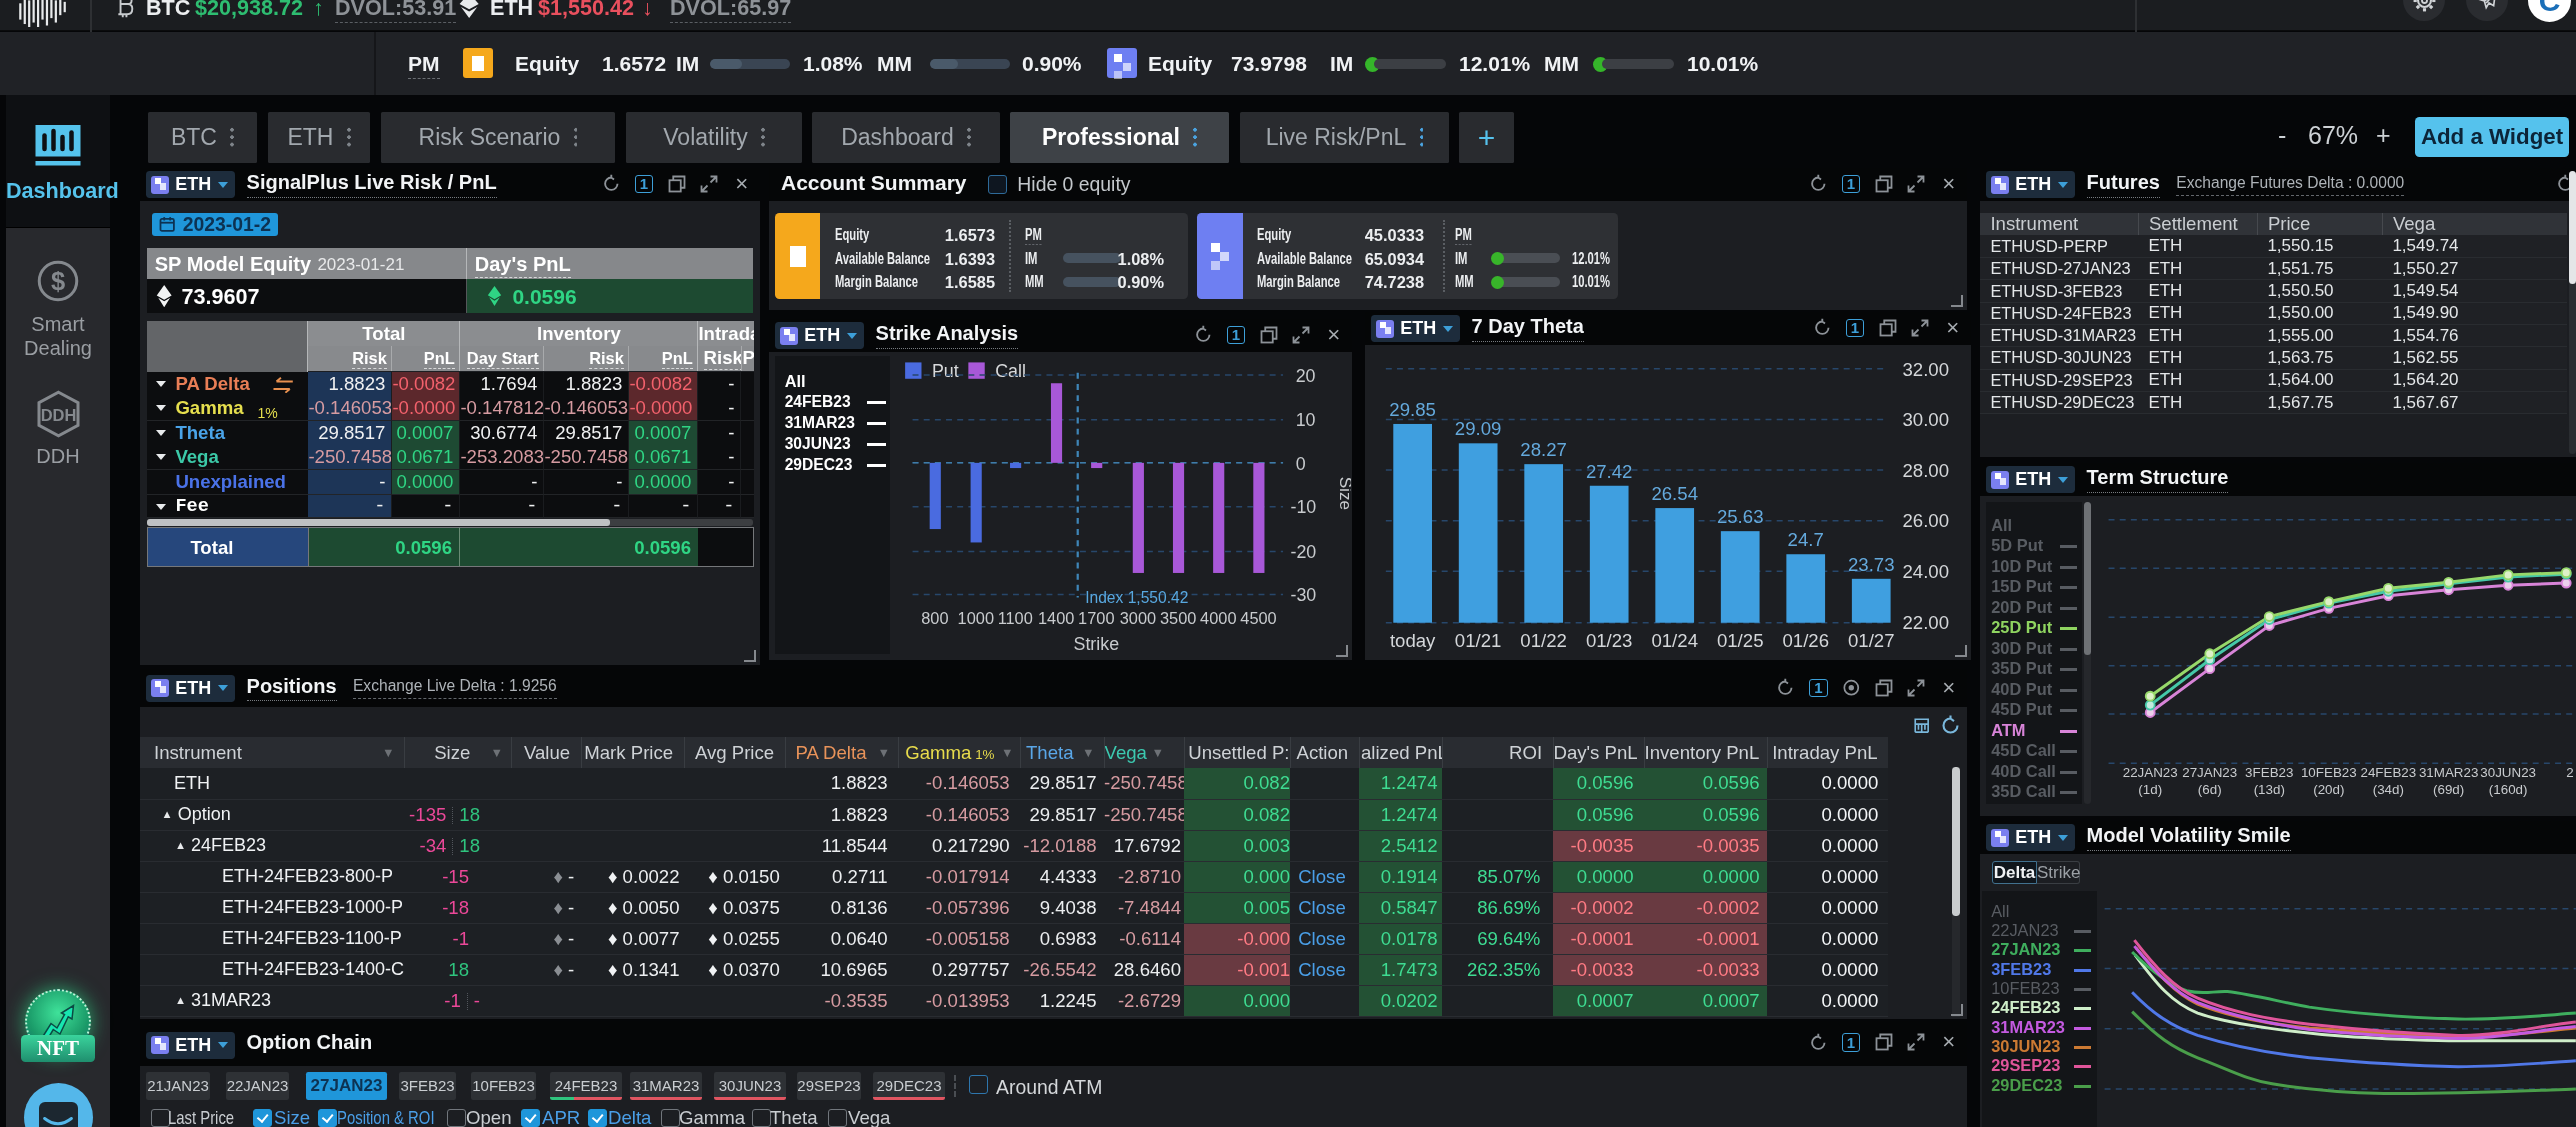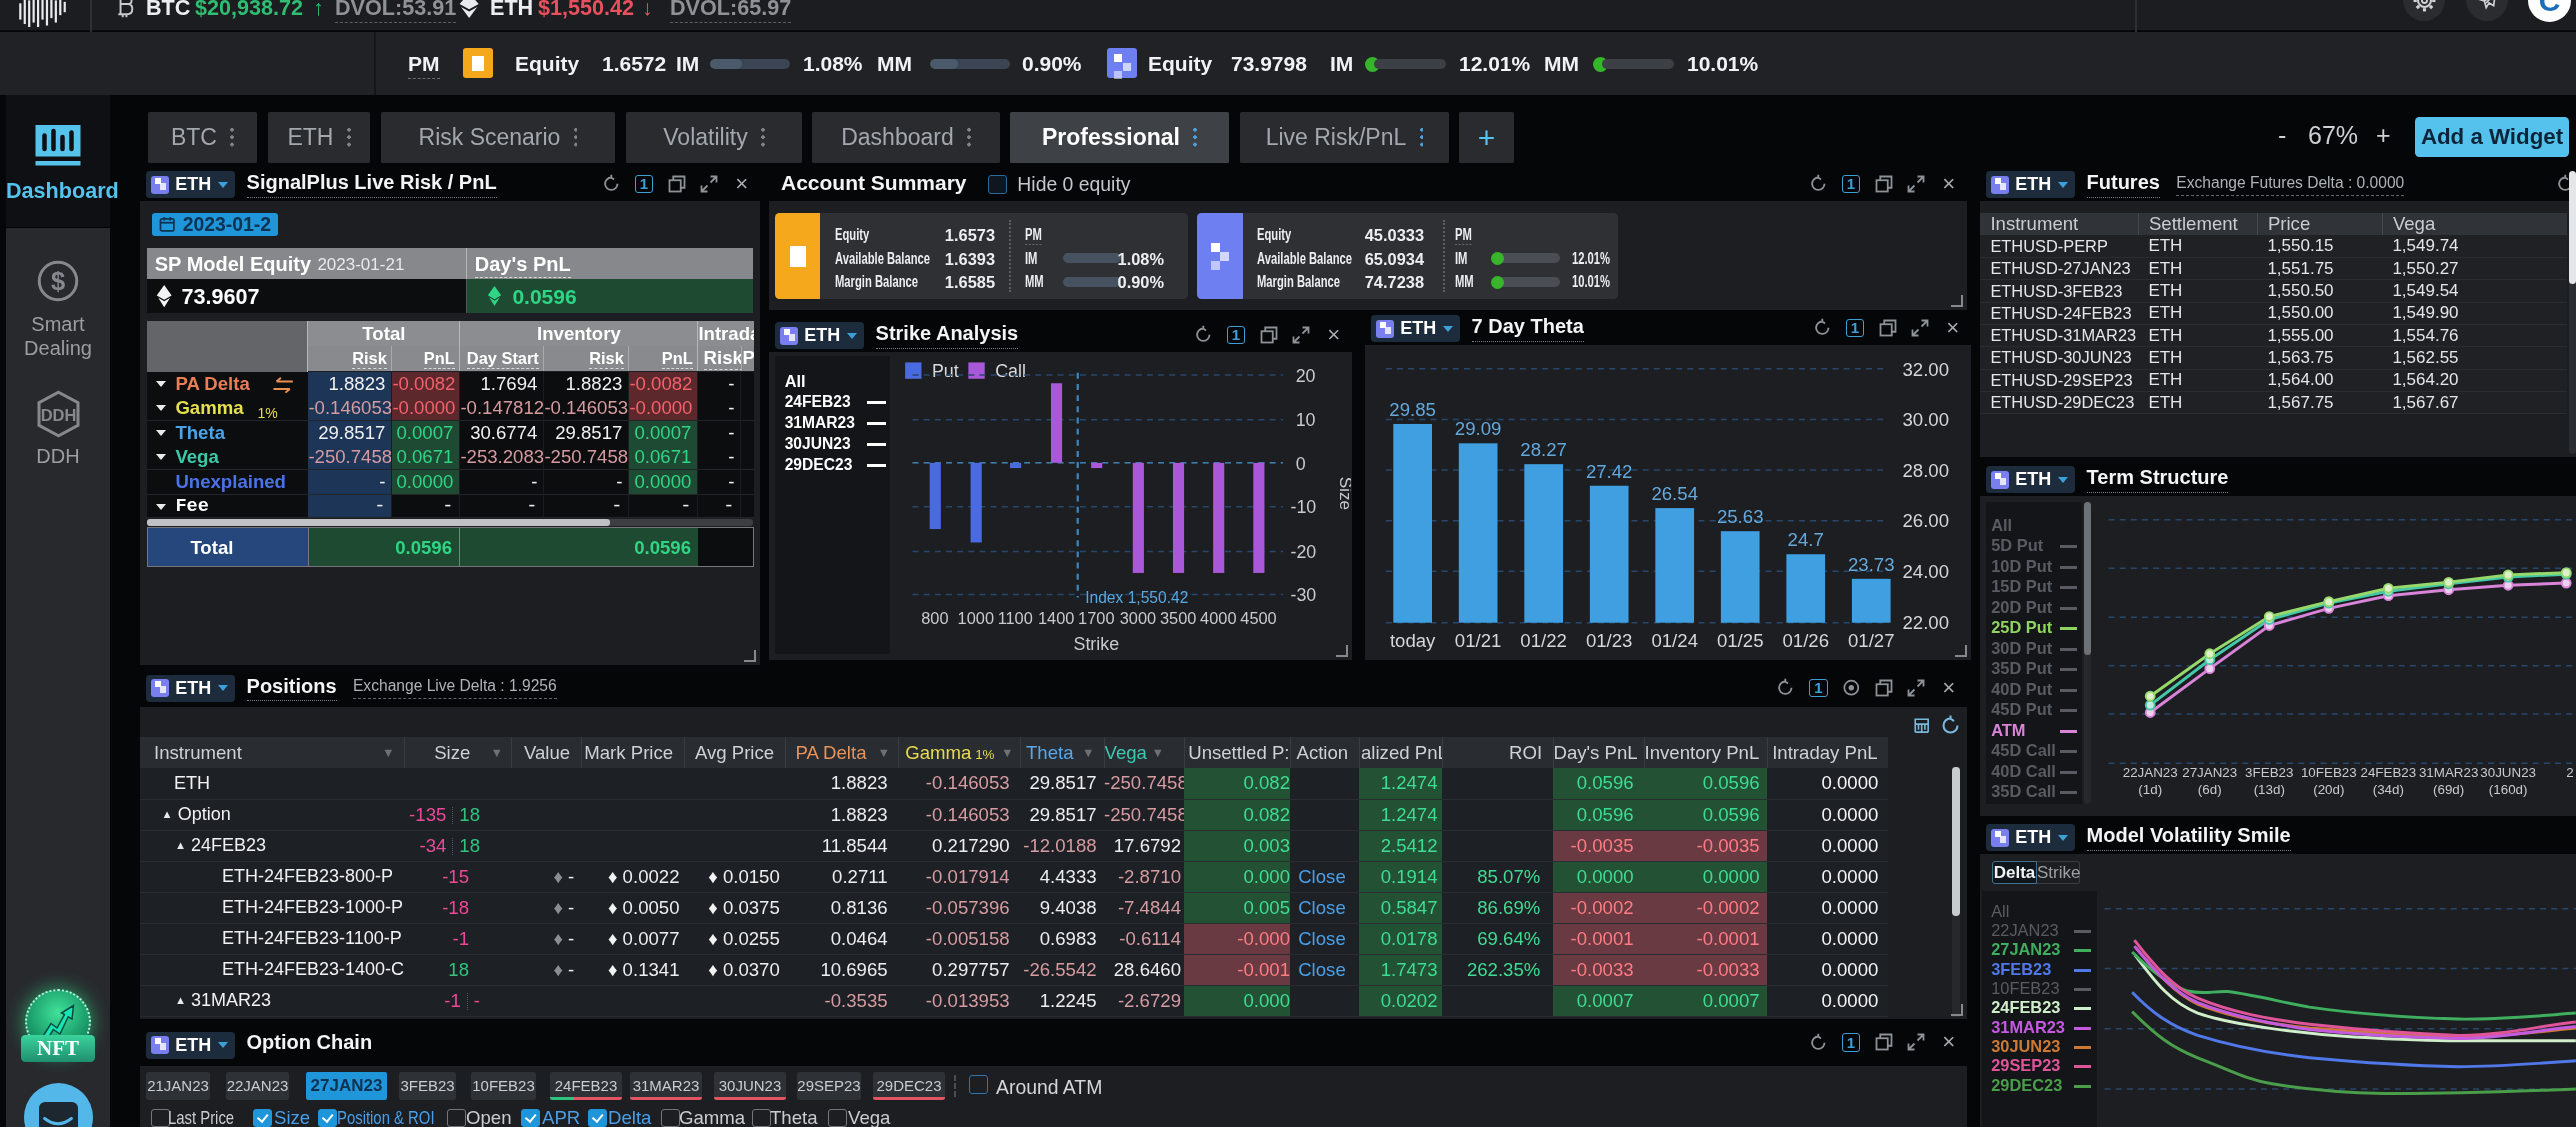--- a/index.html
+++ b/index.html
@@ -1029,21 +1029,21 @@
             <td class="rc">-0.0002</td>
             <td class="rc">-0.0002</td>
             <td class="wt">0.0000</td>
       </tr>
       <tr>
         <td class="ins" style="padding-left:82px;">ETH-24FEB23-1100-P</td>
         <td class="lf"><span class="rd">-1</span></td>
             <td class="gv"><span class="gd">♦</span> -</td>
             <td><span class="wd">♦</span> 0.0077</td>
             <td><span class="wd">♦</span> 0.0255</td>
-        <td>0.0464</td>
+        <td>0.0640</td>
             <td class="pk">-0.005158</td>
             <td>0.6983</td>
             <td class="pk">-0.6114</td>
         <td class="rc" style="padding-right:0;">-0.000</td>
             <td class="cl">Close</td>
             <td class="gc">0.0178</td>
             <td class="roi">69.64%</td>
             <td class="rc">-0.0001</td>
             <td class="rc">-0.0001</td>
             <td class="wt">0.0000</td>

